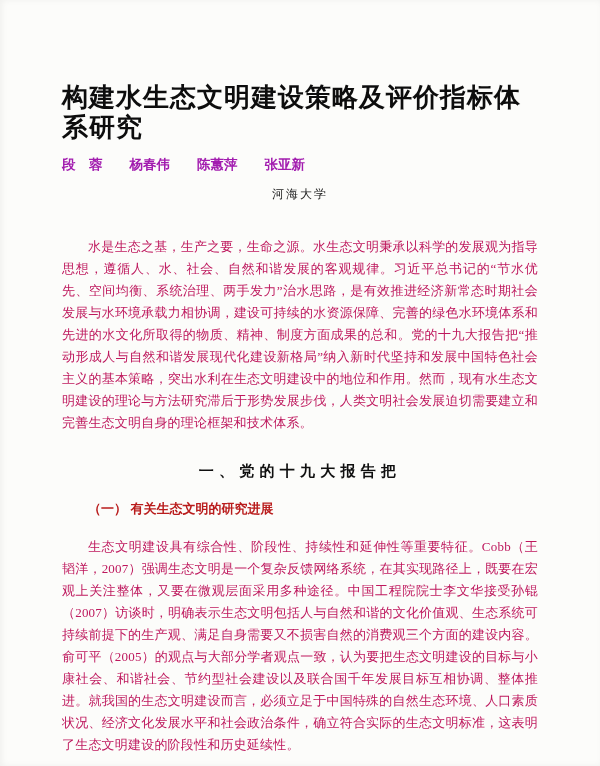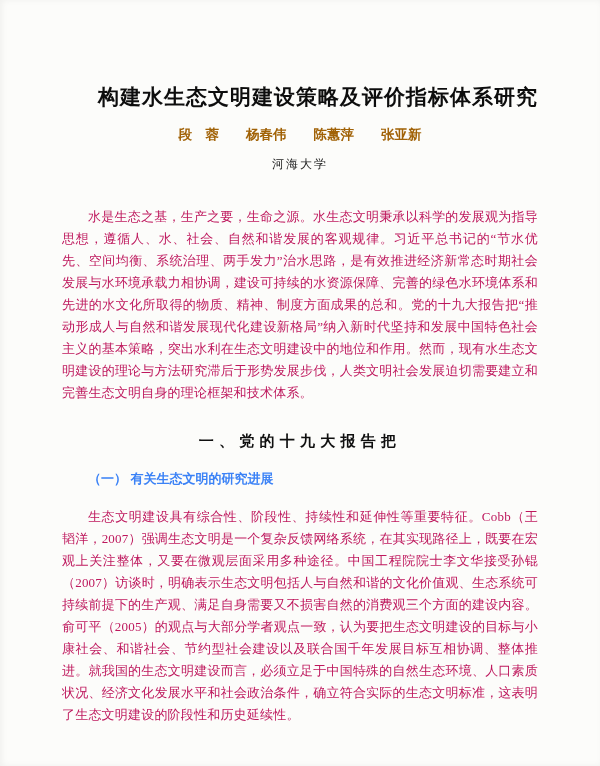--- a/index.html
+++ b/index.html
@@ -15,36 +15,36 @@
     background: #fcfcfa;
     box-sizing: border-box;
     padding: 82px 62px 0 62px;
     overflow: hidden;
     color: #141414;
     font-family: "Liberation Serif", "DejaVu Serif", serif;
     box-shadow: inset 2px 0 6px rgba(0,0,0,0.05);
   }
   .paper-title {
     margin: 0 0 14px 0;
-    text-align: right;
+    text-align: left;
     font-family: "Liberation Sans", "DejaVu Sans", sans-serif;
     font-weight: bold;
-    font-size: 21px;
+    font-size: 26px;
     line-height: 30px;
     letter-spacing: 1px;
     color: #0d0d0d;
   }
   .authors {
     margin: 0 0 12px 0;
-    text-align: center;
+    text-align: left;
     font-family: "Liberation Sans", "DejaVu Sans", sans-serif;
     font-weight: bold;
     font-size: 13.5px;
     line-height: 18px;
-    color: #a16207;
+    color: #a21caf;
   }
   .affiliation {
     margin: 5px 0 34px 0;
     text-align: center;
     font-size: 12px;
     line-height: 16px;
     letter-spacing: 2px;
     color: #1c1c1c;
   }
   .body-para {
@@ -67,21 +67,21 @@
     letter-spacing: 0.35em;
     color: #0f0f0f;
   }
   .subsection-heading {
     margin: 0 0 18px 0;
     padding-left: 2em;
     font-family: "Liberation Sans", "DejaVu Sans", sans-serif;
     font-weight: bold;
     font-size: 13px;
     line-height: 18px;
-    color: #3b82f6;
+    color: #b91c1c;
   }
   .sub1-para { margin-bottom: 12px; }
   .sub2-heading { margin-bottom: 14px; }
 </style>
 </head>
 <body>
 
 <div class="page">
 
   <h1 class="paper-title">构建水生态文明建设策略及评价指标体系研究</h1>

